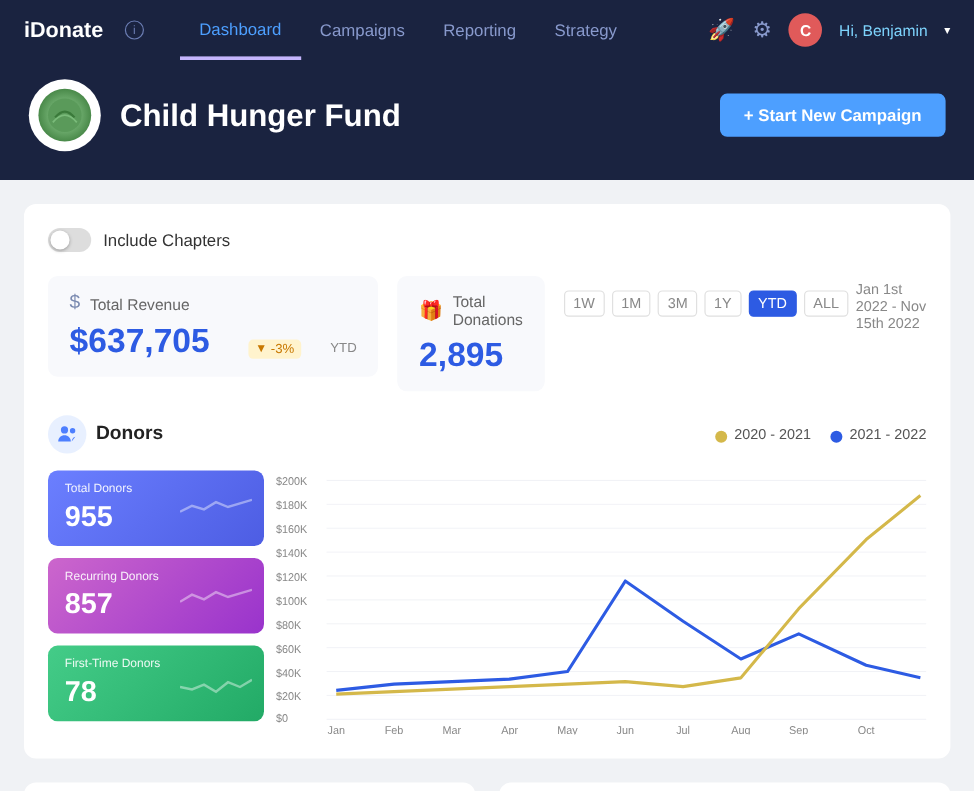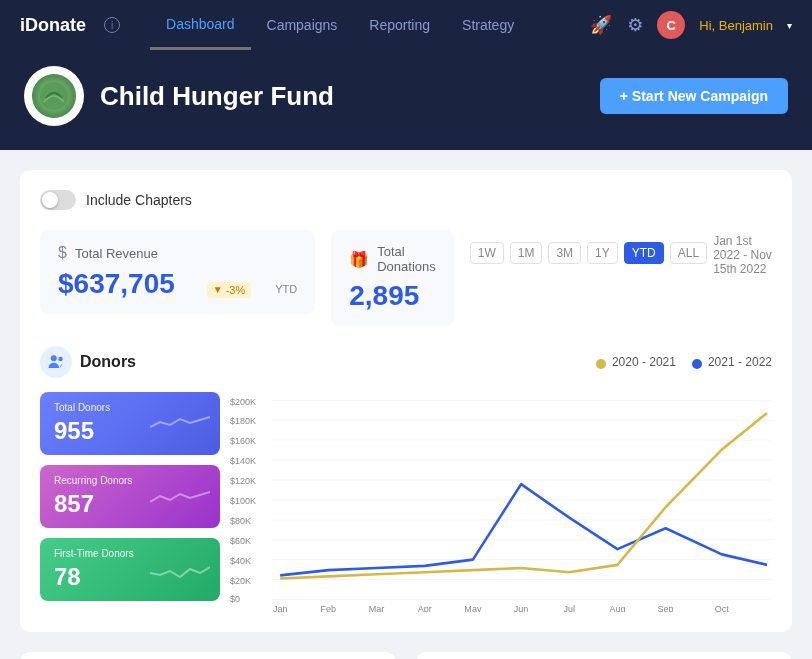--- a/index.html
+++ b/index.html
@@ -9,21 +9,21 @@
     .header { background: #1a2340; display: flex; align-items: center; padding: 0 20px; height: 50px; }
     .logo { color: white; font-size: 18px; font-weight: 700; margin-right: 18px; }
     .logo span { color: white; }
     .info-icon { color: #6b7db3; font-size: 13px; margin-right: 30px; cursor: pointer; border: 1px solid #6b7db3; border-radius: 50%; width: 16px; height: 16px; display: flex; align-items: center; justify-content: center; font-size: 10px; }
     .nav { display: flex; align-items: center; gap: 0; flex: 1; }
     .nav-item { color: #8899cc; font-size: 14px; padding: 0 16px; height: 50px; display: flex; align-items: center; cursor: pointer; position: relative; text-decoration: none; }
     .header-right { display: flex; align-items: center; gap: 14px; margin-left: auto; }
     .rocket-icon { color: #8899cc; font-size: 18px; cursor: pointer; }
     .gear-icon { color: #8899cc; font-size: 18px; cursor: pointer; }
     .avatar { background: #e05a5a; color: white; width: 28px; height: 28px; border-radius: 50%; display: flex; align-items: center; justify-content: center; font-size: 13px; font-weight: 600; }
-    .user-name { color: #eab308; font-size: 13px; cursor: pointer; }
+    .user-name { color: #7dd3fc; font-size: 13px; cursor: pointer; }
     .chevron-down { color: white; font-size: 10px; }
 
     
     .fund-header { background: #1a2340; padding: 16px 24px 24px; display: flex; align-items: center; justify-content: space-between; }
     .fund-logo { width: 60px; height: 60px; border-radius: 50%; background: white; display: flex; align-items: center; justify-content: center; overflow: hidden; margin-right: 16px; }
     .fund-logo-img { width: 44px; height: 44px; border-radius: 50%; background: radial-gradient(circle, #7ab87a 30%, #4a8a4a 70%); display: flex; align-items: center; justify-content: center; }
     .fund-info { display: flex; align-items: center; }
     .fund-name { color: white; font-size: 26px; font-weight: 700; }
     .start-campaign-btn { background: #4d9fff; color: white; border: none; border-radius: 6px; padding: 10px 20px; font-size: 14px; font-weight: 600; cursor: pointer; display: flex; align-items: center; gap: 6px; }
 
@@ -82,21 +82,21 @@
 
     .stats-time-area { display: flex; flex-direction: row; gap: 6px; }
   </style>
 </head>
 <body>
 
 <div class="header">
   <span class="logo"><span>iDonate</span></span>
   <div class="info-icon">i</div>
   <nav class="nav">
-    <a class="nav-item" style="color:#4d9fff;border-bottom:3px solid #737373;">Dashboard</a>
+    <a class="nav-item" style="color:#4d9fff;border-bottom:3px solid #c4b5fd;">Dashboard</a>
     <a class="nav-item">Campaigns</a>
     <a class="nav-item">Reporting</a>
     <a class="nav-item">Strategy</a>
   </nav>
   <div class="header-right">
     <span class="rocket-icon">🚀</span>
     <span class="gear-icon">⚙</span>
     <div class="avatar">C</div>
     <span class="user-name">Hi, Benjamin</span>
     <span class="chevron-down">▾</span>

